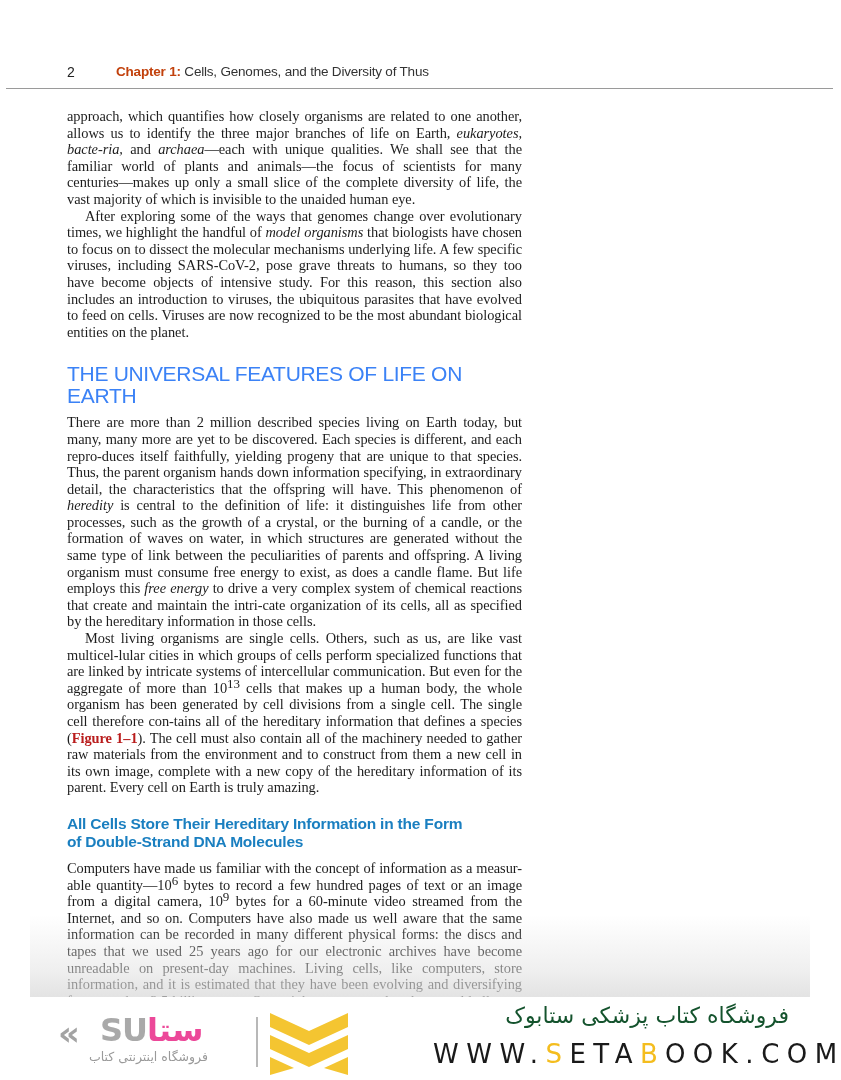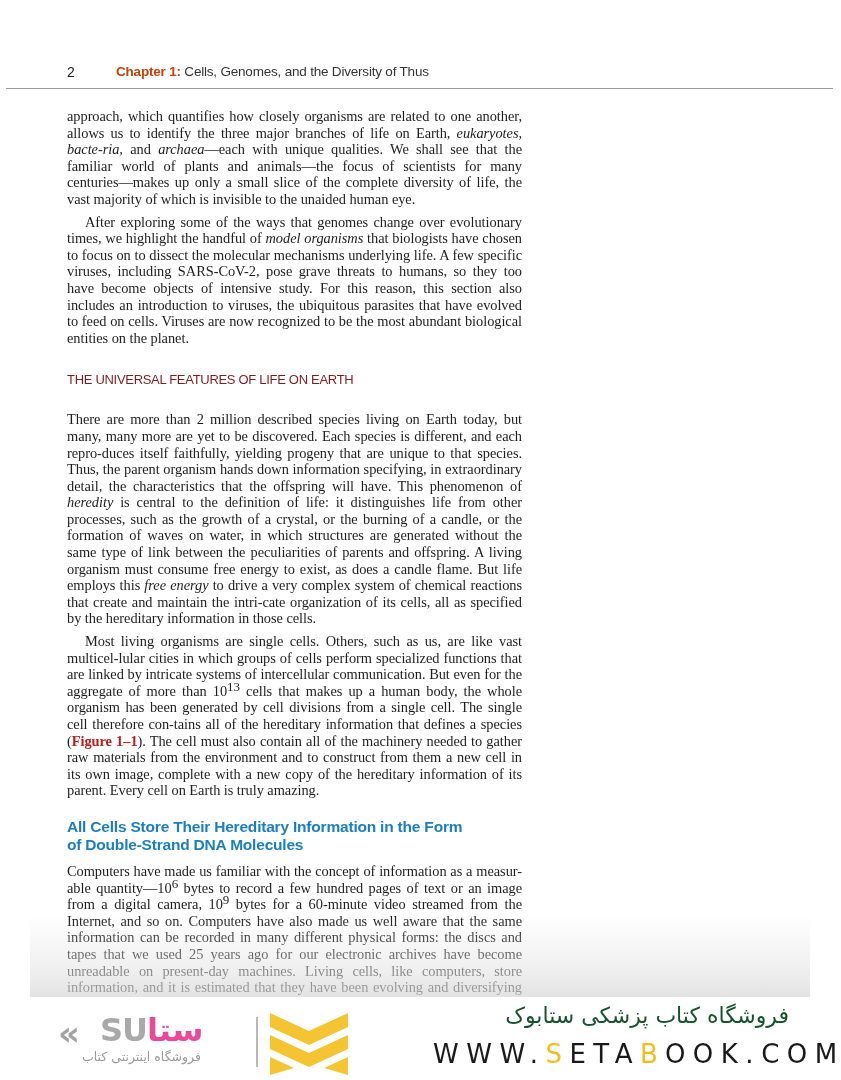--- a/index.html
+++ b/index.html
@@ -22,24 +22,24 @@
   .head-rule {
     position: absolute; left: 6px; top: 88px; width: 827px; height: 1px; background: #9a9a9a;
   }
   .column {
     position: absolute; left: 67px; top: 108px; width: 455px;
   }
   p.body {
     margin: 0; font-family: "Liberation Serif", serif; font-size: 14.4px; line-height: 16.6px;
     text-align: justify; color: #1d1d1d; letter-spacing: -0.05px; hyphens: manual;
   }
-  p.indent { text-indent: 18px; margin-top: 6px; }
+  p.indent { text-indent: 18px; }
   h2.section {
-    margin: 23px 0 20px 0; font-family: "Liberation Sans", sans-serif; font-weight: normal;
-    font-size: 13px; color: #7f1d1d; letter-spacing: -0.3px; line-height: 22px;
+    margin: 23px 0 7px 0; font-family: "Liberation Sans", sans-serif; font-weight: normal;
+    font-size: 21px; color: #3b82f6; letter-spacing: -0.3px; line-height: 22px;
   }
   h3.subsection {
     margin: 19px 0 8px 0; font-family: "Liberation Sans", sans-serif; font-weight: bold;
     font-size: 15.5px; color: #1a7fc0; line-height: 18.5px; letter-spacing: -0.2px;
   }
   .fig-ref { color: #b91c1c; font-weight: bold; }
   sup { font-size: 13px; line-height: 0; vertical-align: 5px; }
   .fade {
     position: absolute; left: 30px; top: 915px; width: 780px; height: 82px;
     background: linear-gradient(to bottom, rgba(255,255,255,0) 0%, rgba(225,225,225,0.55) 70%, rgba(215,215,215,0.7) 100%);
@@ -52,21 +52,21 @@
   .logo-chevrons {
     position: absolute; left: 0; top: 4px; font-family: "DejaVu Sans", sans-serif; font-size: 34px;
     color: #a3a3a3; font-weight: bold; letter-spacing: -6px;
   }
   .logo-word {
     position: absolute; left: 42px; top: 2px; font-family: "DejaVu Sans", sans-serif; font-size: 32px;
     font-weight: bold; color: #a9a9a9; letter-spacing: -1px;
   }
   .logo-word .accent { color: #ec4899; }
   .logo-sub {
-    position: absolute; left: 24px; top: 40px; font-family: "DejaVu Sans", sans-serif; font-size: 12.5px;
+    position: absolute; left: 31px; top: 40px; font-family: "DejaVu Sans", sans-serif; font-size: 12.5px;
     color: #9a9a9a; direction: rtl; white-space: nowrap; text-align: right;
   }
   .logo-divider { position: absolute; left: 198px; top: 8px; width: 2px; height: 50px; background: #b8b8b8; }
   .logo-mark { position: absolute; left: 212px; top: 4px; width: 78px; height: 62px; }
   .shop-name {
     position: absolute; right: 52px; top: 6px; font-family: "DejaVu Sans", sans-serif; font-size: 22px;
     color: #14532d; direction: rtl; white-space: nowrap;
   }
   .shop-url {
     position: absolute; left: 433px; top: 42px; font-family: "DejaVu Sans", sans-serif; font-size: 26px;

